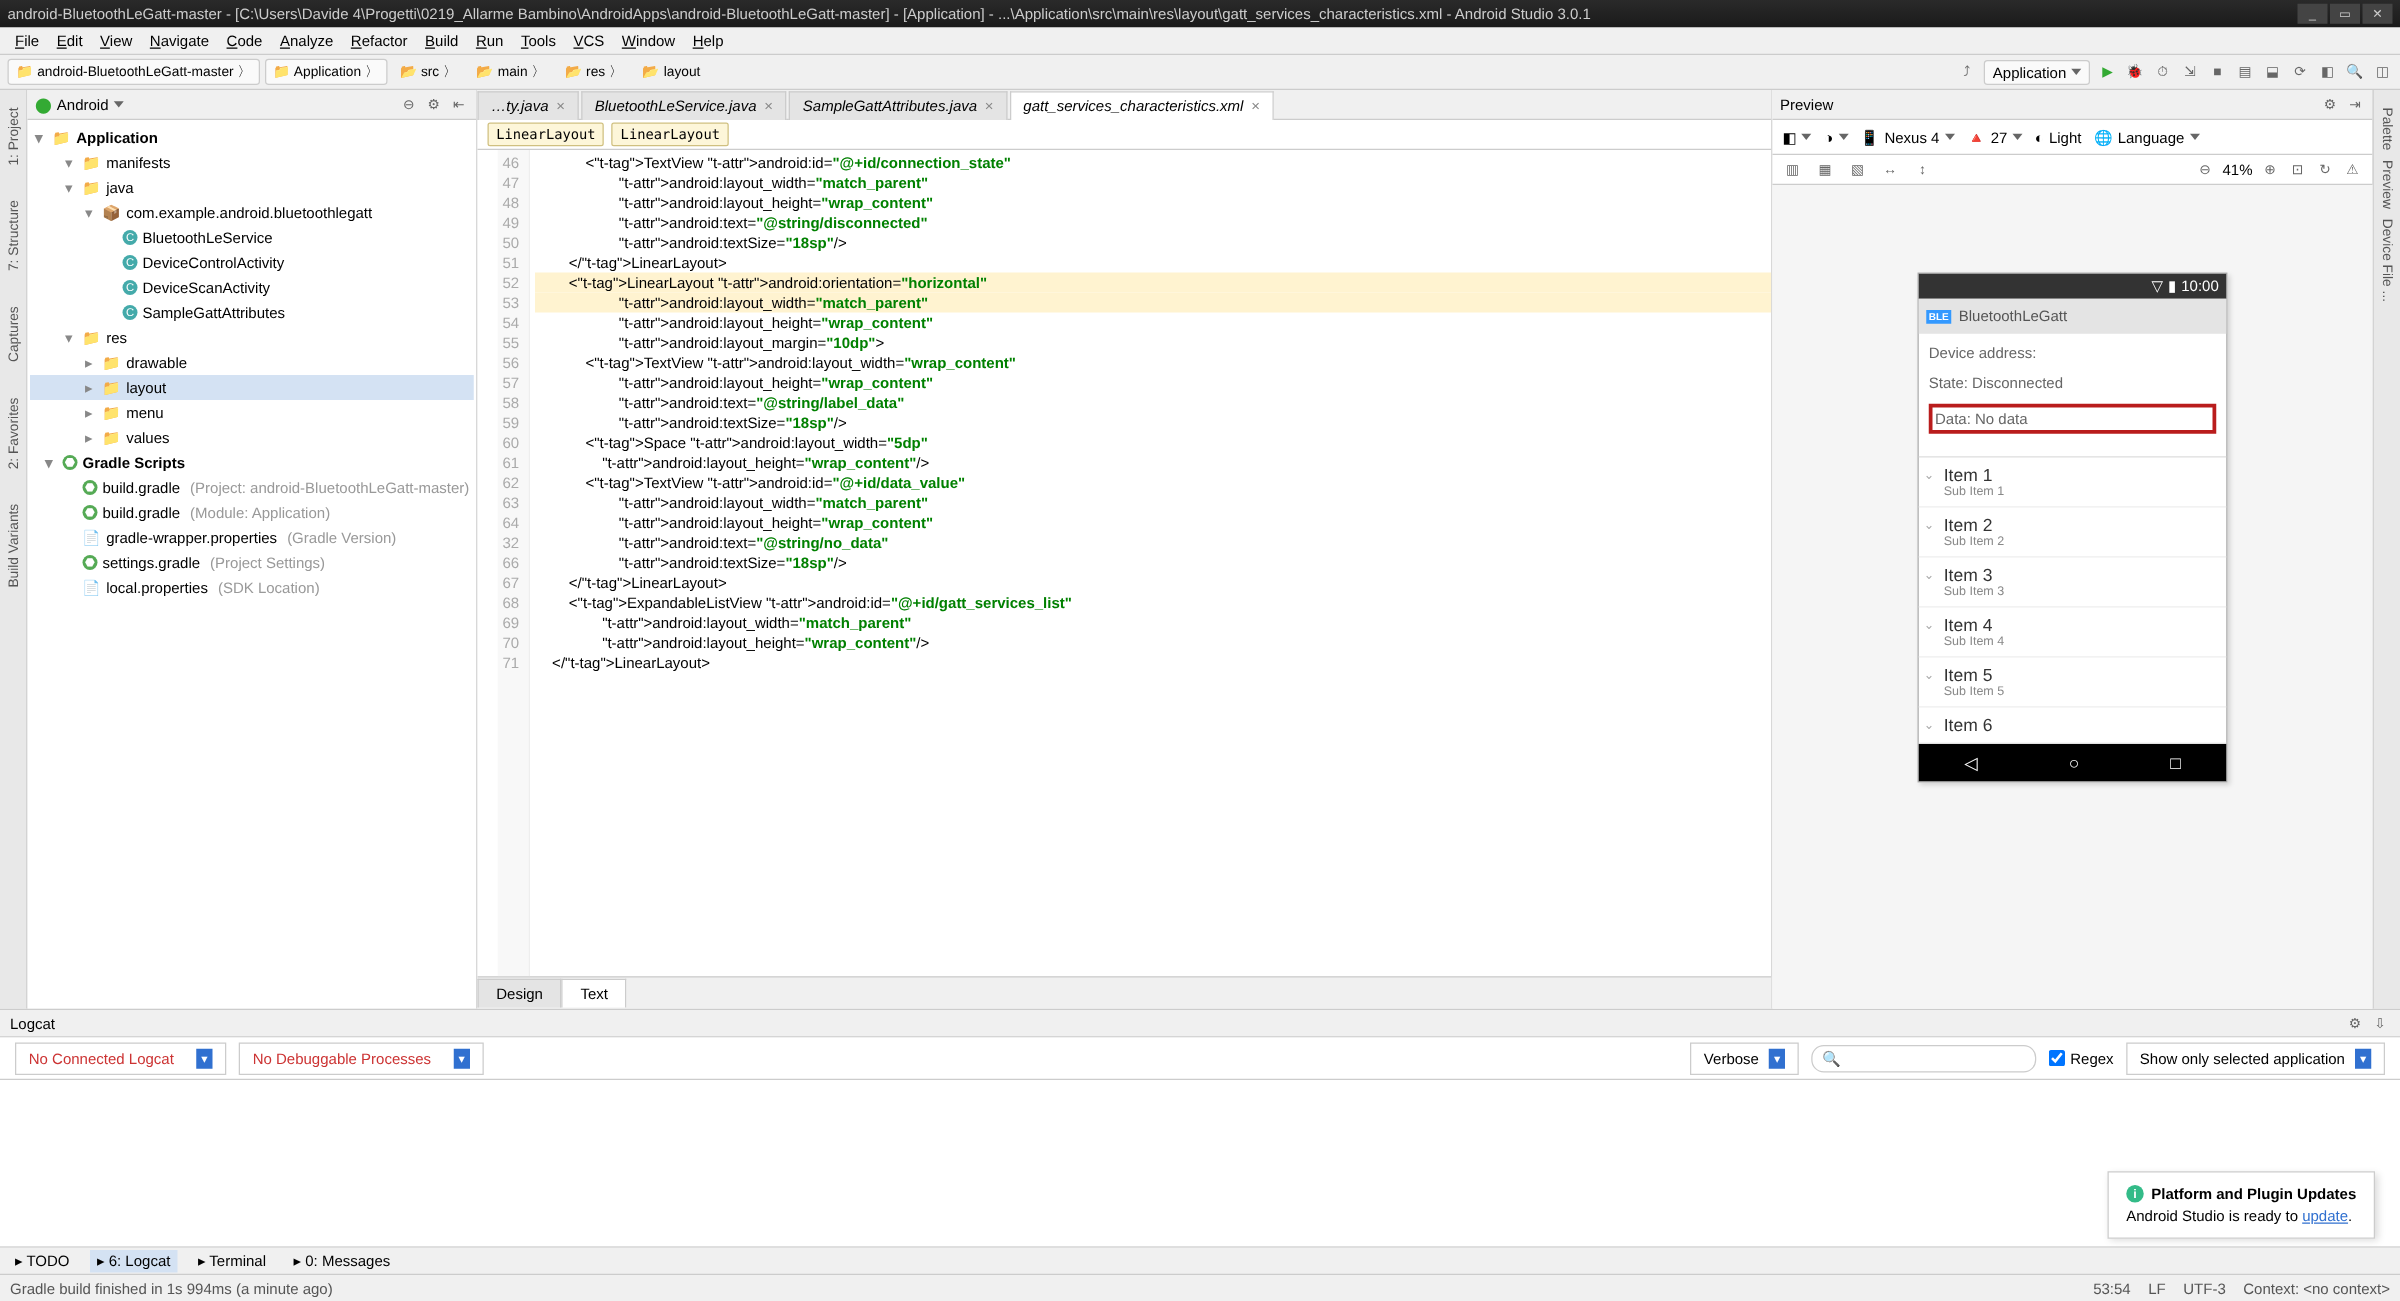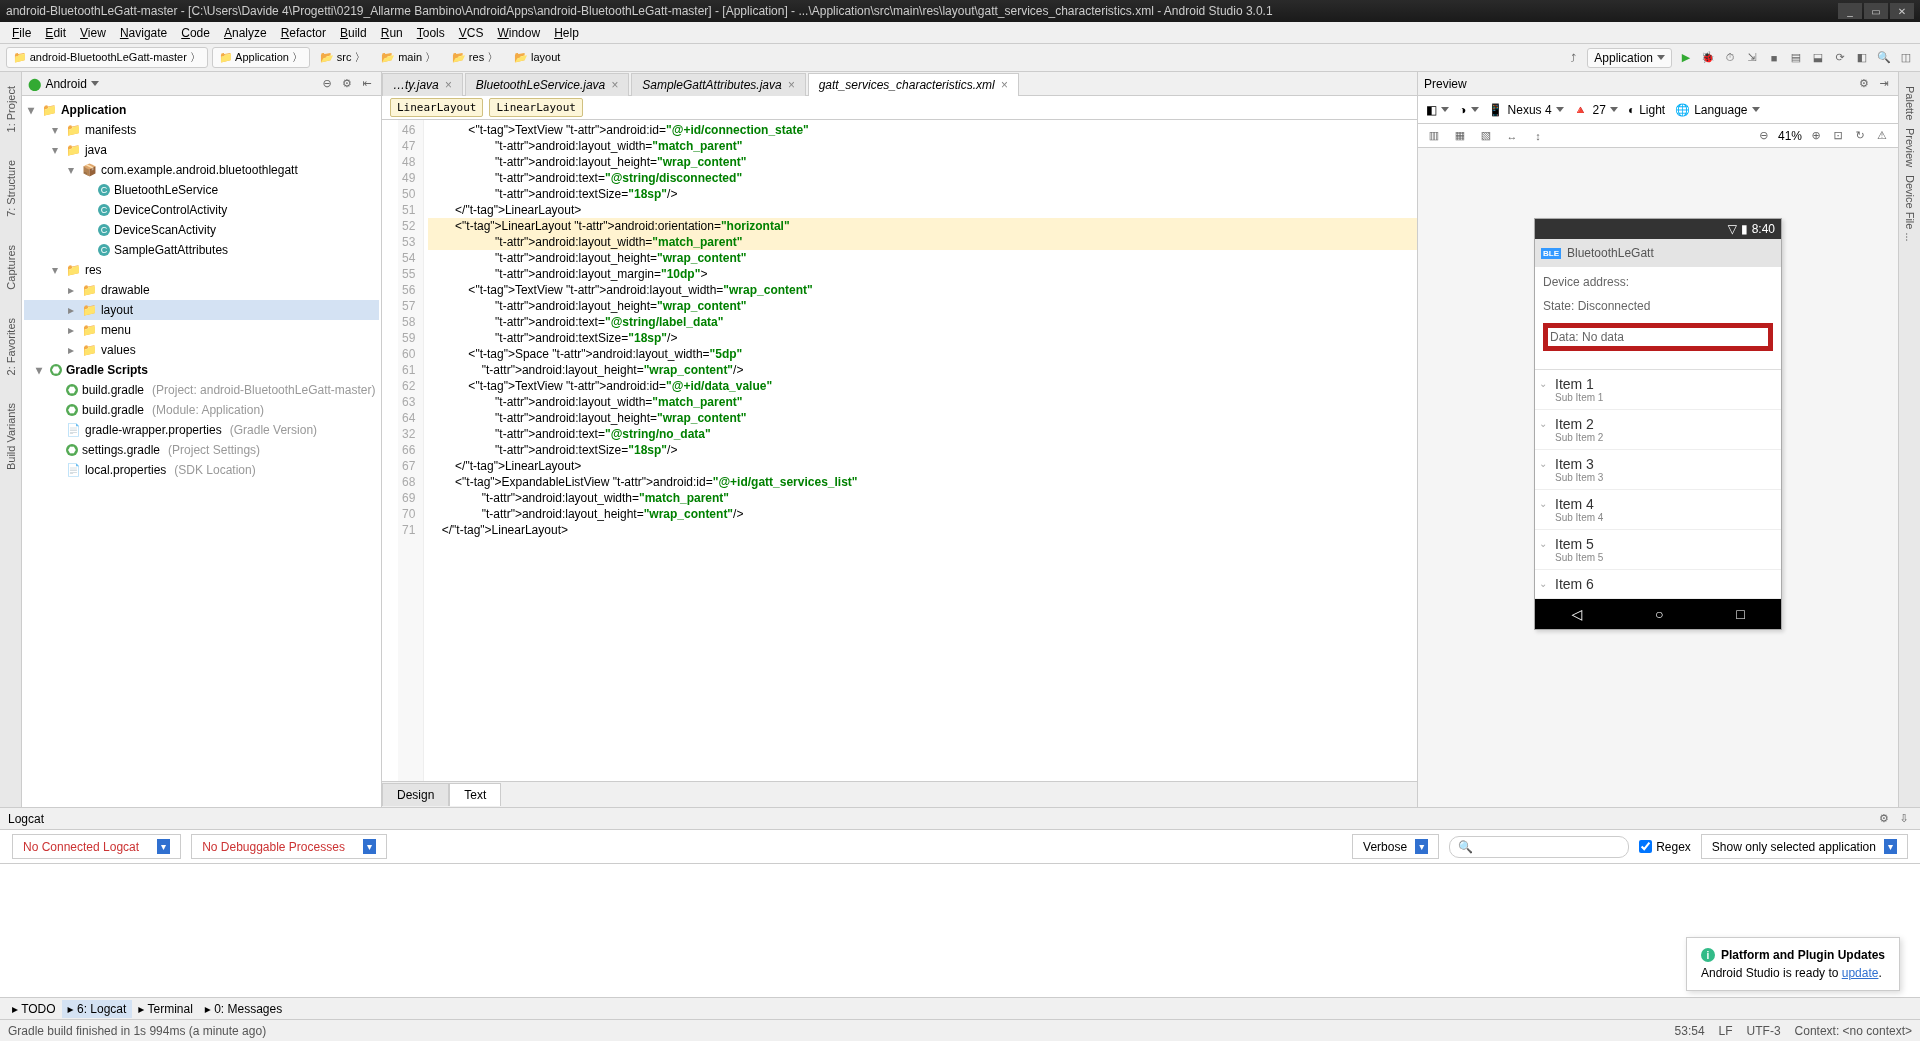--- a/index.html
+++ b/index.html
@@ -54,21 +54,21 @@
 .prev-tool1 .dd { display:flex; align-items:center; gap:4px; cursor:default; }
 .prev-tool2 { height:24px; border-bottom:1px solid #ccc; display:flex; align-items:center; padding:0 8px; gap:10px; }
 .prev-tool2 .right { margin-left:auto; display:flex; align-items:center; gap:6px; font-size:12px; }
 .prev-body { flex:1; background:#f5f5f5; display:flex; align-items:flex-start; justify-content:center; padding:70px 0 0 0; position:relative; }
 .device { width:248px; background:#fff; border:1px solid #aaa; box-shadow:2px 2px 4px rgba(0,0,0,0.15); }
 .dev-status { height:20px; background:#333; color:#fff; display:flex; align-items:center; justify-content:flex-end; padding:0 6px; font-size:10px; gap:4px; }
 .dev-appbar { height:28px; background:#e4e4e4; display:flex; align-items:center; padding:0 6px; gap:6px; color:#555; font-size:13px; }
 .dev-appbar .ble { background:#39f; color:#fff; font-size:8px; font-weight:bold; padding:1px 2px; }
 .dev-content { padding:8px; font-size:12px; color:#666; }
 .dev-content .row { margin-bottom:10px; }
-.dev-content .data-sel { border:5px solid #b91c1c; padding:2px; }
+.dev-content .data-sel { border:3px solid #b91c1c; padding:2px; }
 .dev-list { border-top:1px solid #ddd; }
 .dev-list .it { border-bottom:1px solid #eee; padding:6px 4px 6px 20px; position:relative; }
 .dev-list .it::before { content:"⌄"; position:absolute; left:4px; top:8px; color:#aaa; font-size:10px; }
 .dev-list .it .t1 { font-size:14px; color:#333; }
 .dev-list .it .t2 { font-size:10px; color:#888; }
 .dev-nav { height:30px; background:#000; display:flex; align-items:center; justify-content:space-around; color:#fff; }
 .dev-nav span { font-size:14px; }
 .logcat-panel { height:190px; display:flex; flex-direction:column; border-top:1px solid #ccc; background:#fff; }
 .log-head { height:22px; background:#f0f0f0; border-bottom:1px solid #ccc; display:flex; align-items:center; padding:0 8px; font-size:12px; }
 .log-head .tools { margin-left:auto; display:flex; gap:4px; }
@@ -76,21 +76,21 @@
 .log-filters .sel-red { border:1px solid #ccc; color:#c33; padding:4px 10px; display:flex; align-items:center; gap:18px; }
 .log-filters .sel-red .dd { background:#3070d0; color:#fff; padding:2px 4px; font-size:10px; }
 .log-filters .sel-plain { border:1px solid #ccc; padding:4px 10px; display:flex; align-items:center; gap:8px; }
 .log-filters .search { border:1px solid #ccc; border-radius:10px; padding:3px 8px; width:180px; color:#aaa; }
 .log-filters .right { margin-left:auto; display:flex; align-items:center; gap:10px; }
 .log-body { flex:1; background:#fff; position:relative; }
 .popup { position:absolute; right:20px; bottom:6px; background:#fff; border:1px solid #ccc; box-shadow:2px 2px 6px rgba(0,0,0,0.15); padding:10px 14px; font-size:12px; }
 .popup .pt { font-weight:bold; display:flex; align-items:center; gap:6px; margin-bottom:4px; }
 .popup .pt .info { background:#3b8; color:#fff; border-radius:50%; width:14px; height:14px; font-size:10px; display:flex; align-items:center; justify-content:center; }
 .popup a { color:#3070d0; text-decoration:underline; cursor:pointer; }
-.bottom-tabs { height:22px; background:#f0f0f0; border-top:1px solid #ccc; display:flex; align-items:center; padding:0 6px; font-size:11px; }
+.bottom-tabs { height:22px; background:#f0f0f0; border-top:1px solid #ccc; display:flex; align-items:center; padding:0 6px; gap:10px; font-size:11px; }
 .bottom-tabs .bt { display:flex; align-items:center; gap:4px; padding:2px 6px; }
 .bottom-tabs .bt.active { background:#d4e2f3; }
 .status-bar { height:22px; background:#f0f0f0; border-top:1px solid #ccc; display:flex; align-items:center; padding:0 8px; font-size:11px; color:#555; }
 .status-bar .right { margin-left:auto; display:flex; gap:14px; }
 .arrow-down { display:inline-block; width:0; height:0; border-left:4px solid transparent; border-right:4px solid transparent; border-top:5px solid #666; }
 .tool-ic { width:16px; height:16px; display:inline-flex; align-items:center; justify-content:center; color:#666; font-size:11px; cursor:default; }
 .bold { font-weight:bold; }
 </style>
 </head>
 <body>
@@ -367,21 +367,21 @@
         <span class="tool-ic">⊡</span>
         <span class="tool-ic">↻</span>
         <span class="tool-ic">⚠</span>
       </div>
     </div>
     <div class="prev-body">
       <div class="device">
         <div class="dev-status">
           <span>▽</span>
           <span>▮</span>
-          <span>8:40</span>
+          <span>10:00</span>
         </div>
         <div class="dev-appbar">
           <span class="ble">BLE</span>
           <span>BluetoothLeGatt</span>
         </div>
         <div class="dev-content">
           <div class="row">Device address:</div>
           <div class="row">State: Disconnected</div>
           <div class="row data-sel">Data: No data</div>
         </div>

